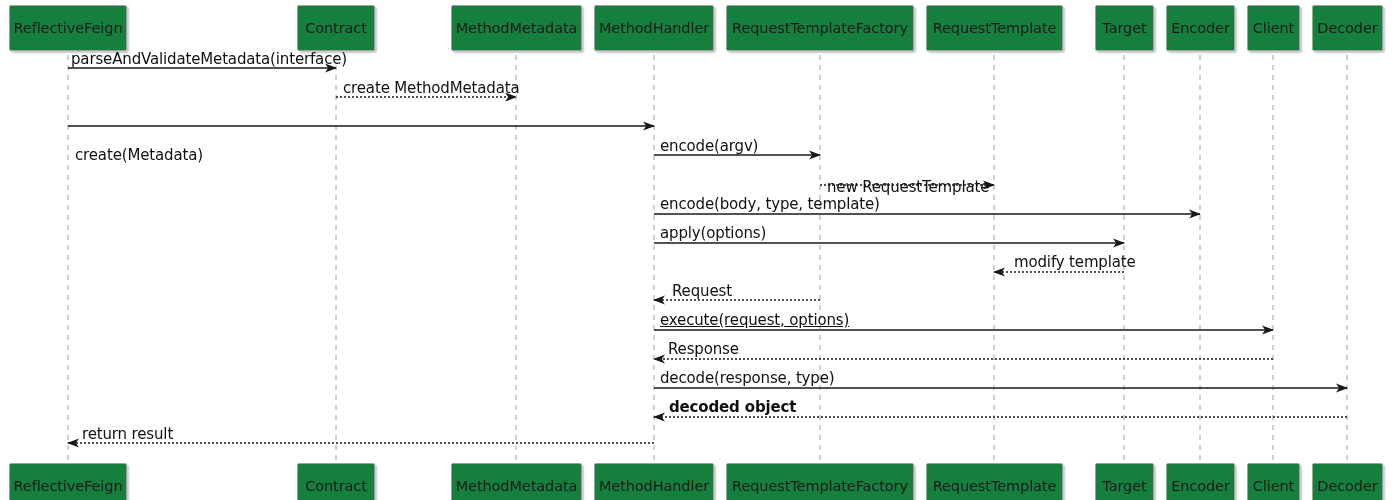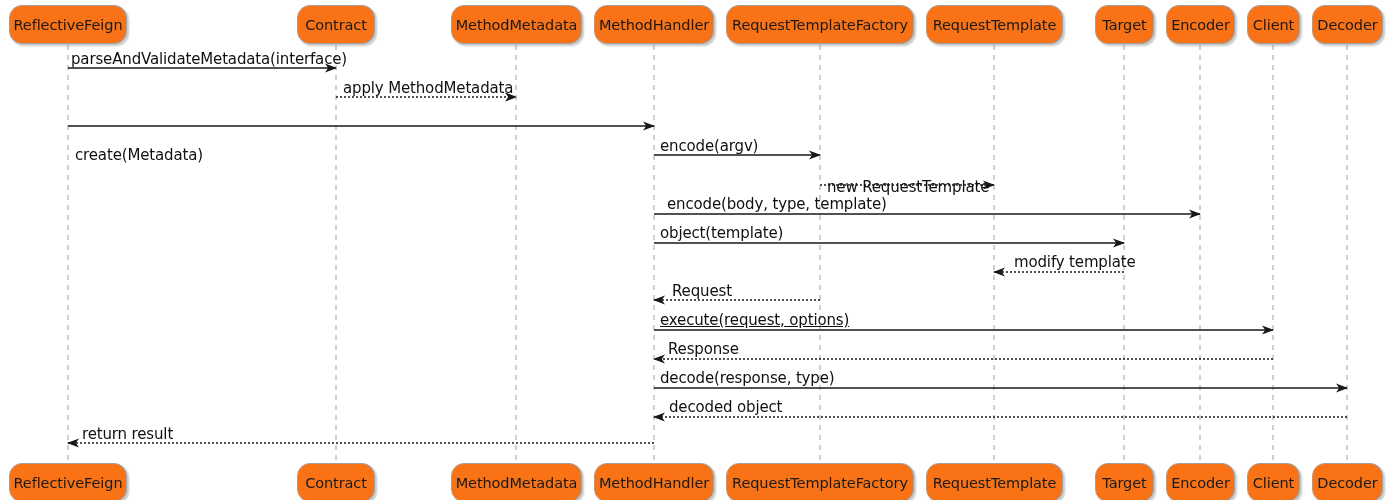--- a/index.html
+++ b/index.html
@@ -21,24 +21,24 @@
   #svg-layer {
     position: absolute;
     left: 0;
     top: 0;
     width: 1397px;
     height: 500px;
   }
   .participant-box {
     position: absolute;
     box-sizing: border-box;
-    background: #f97316;
+    background: #15803d;
     border: 1px solid #A0A0A0;
-    border-radius: 13px;
-    height: 39px;
+    border-radius: 2px;
+    height: 46px;
     display: flex;
     align-items: center;
     justify-content: center;
     font-size: 14.5px;
     color: #1a1a1a;
     white-space: nowrap;
     box-shadow: 2px 2px 2px rgba(0,0,0,0.22);
     letter-spacing: -0.1px;
   }
   .msg-label {
@@ -152,28 +152,28 @@
       </div>
       <div class="participant-box" style="left: 1247px; top: 463px; width: 53px;">
         <span>Client</span>
       </div>
       <div class="participant-box" style="left: 1312px; top: 463px; width: 71px;">
         <span>Decoder</span>
       </div>
     </div>
   <div id="labels">
       <div class="msg-label" style="left: 71px; top: 50px;">parseAndValidateMetadata(interface)</div>
-      <div class="msg-label" style="left: 343px; top: 79px;">apply MethodMetadata</div>
+      <div class="msg-label" style="left: 343px; top: 79px;">create MethodMetadata</div>
       <div class="msg-label" style="left: 75px; top: 108px; margin-top: 38px;">create(Metadata)</div>
       <div class="msg-label" style="left: 660px; top: 137px;">encode(argv)</div>
       <div class="msg-label" style="left: 827px; top: 166px; margin-top: 12px;">new RequestTemplate</div>
-      <div class="msg-label" style="left: 660px; top: 195px; margin-left: 7px;">encode(body, type, template)</div>
-      <div class="msg-label" style="left: 660px; top: 224px;">object(template)</div>
+      <div class="msg-label" style="left: 660px; top: 195px;">encode(body, type, template)</div>
+      <div class="msg-label" style="left: 660px; top: 224px;">apply(options)</div>
       <div class="msg-label" style="left: 1014px; top: 253px;">modify template</div>
       <div class="msg-label" style="left: 672px; top: 282px;">Request</div>
       <div class="msg-label" style="left: 660px; top: 311px; text-decoration: underline;">execute(request, options)</div>
       <div class="msg-label" style="left: 668px; top: 340px;">Response</div>
       <div class="msg-label" style="left: 660px; top: 369px;">decode(response, type)</div>
-      <div class="msg-label" style="left: 669px; top: 398px;">decoded object</div>
+      <div class="msg-label" style="left: 669px; top: 398px; font-weight: bold;">decoded object</div>
       <div class="msg-label" style="left: 82px; top: 425px;">return result</div>
     </div>
 
 </div>
 
 </body></html>

